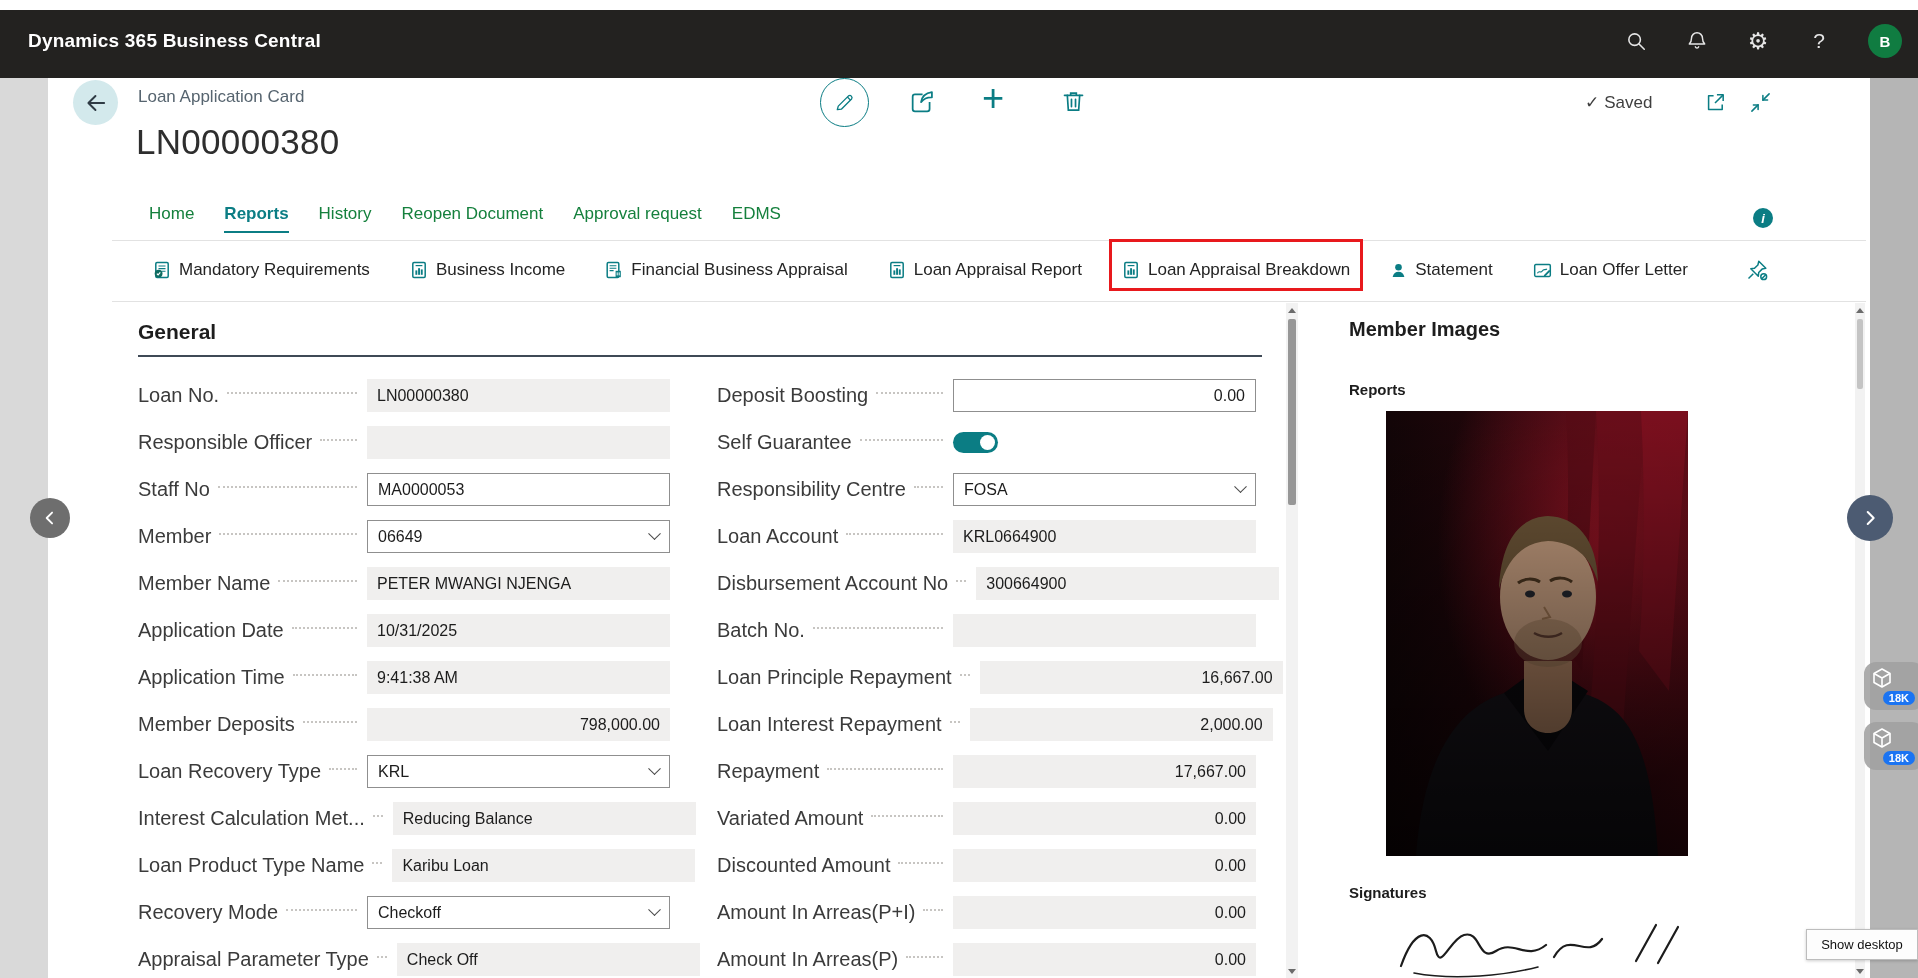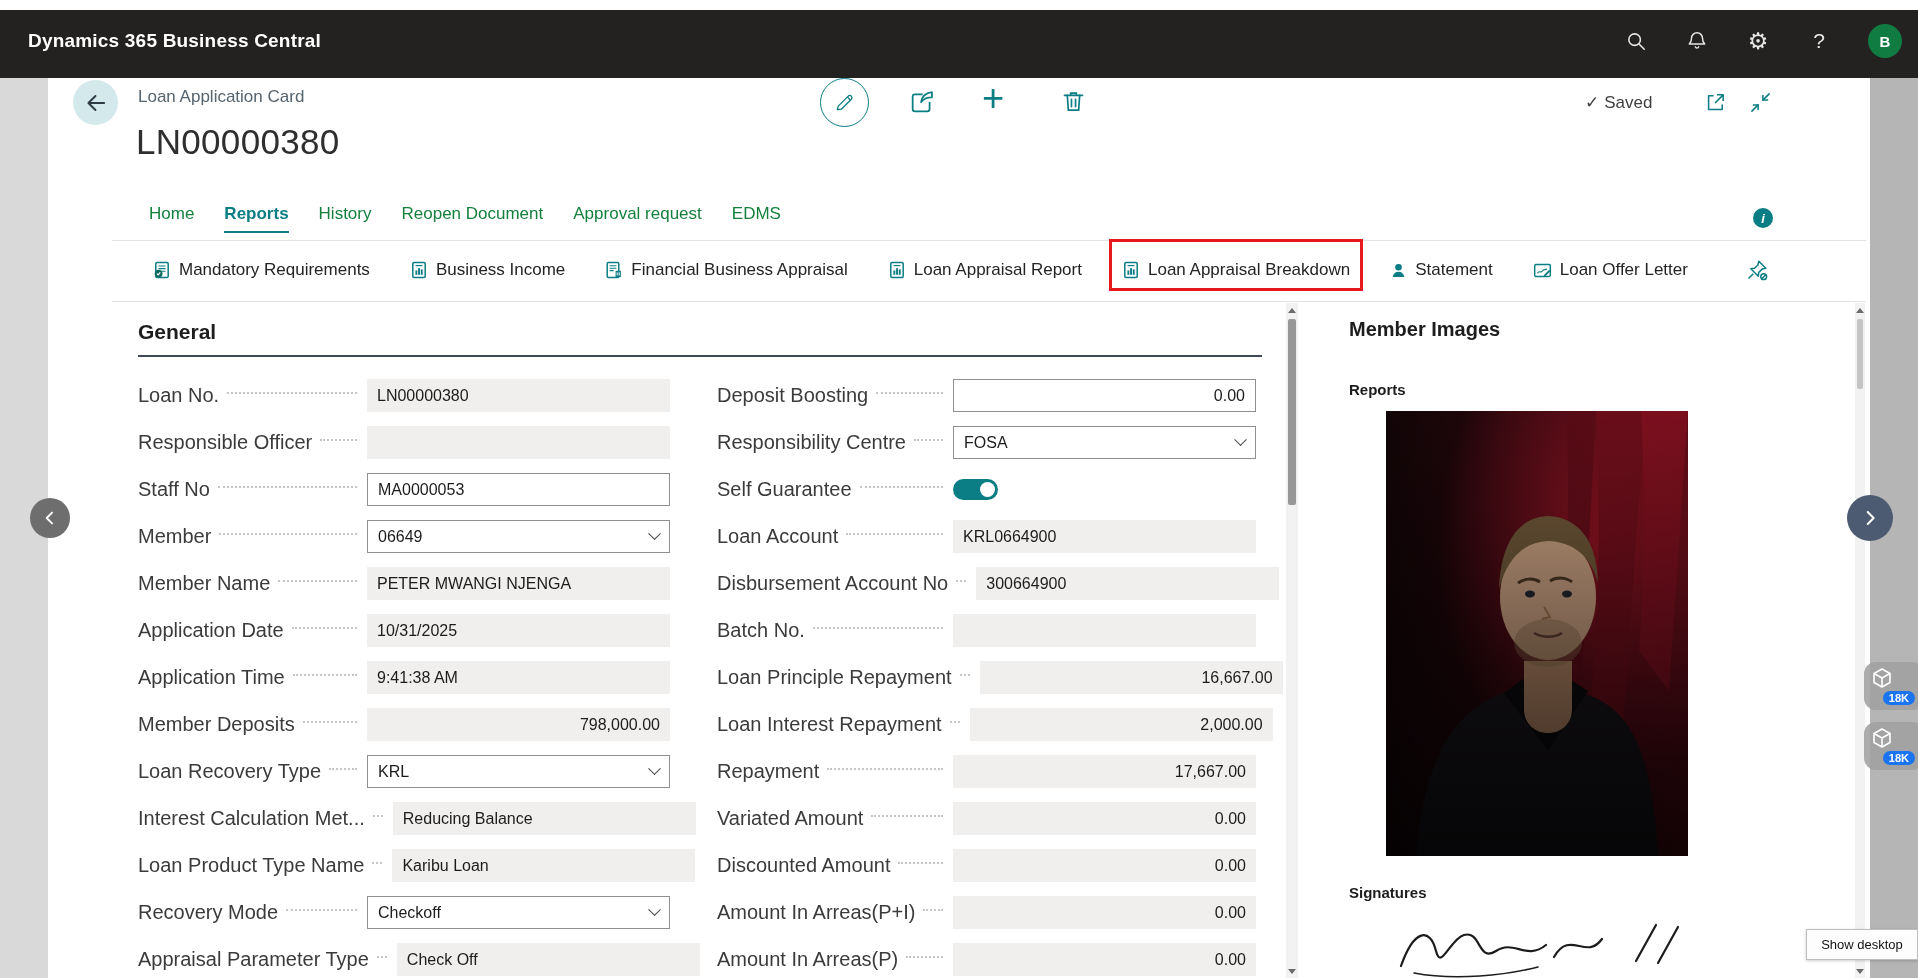--- a/index.html
+++ b/index.html
@@ -364,34 +364,34 @@
         <div class="fcontrol fbox ro">Check Off</div>
       </div>
     </div>
   <div class="col" id="col-right">
       <div class="frow">
         <span class="flabel">Deposit Boosting</span>
         <span class="leader"></span>
         <input class="fcontrol ed-input num-in" value="0.00" style="">
       </div>
       <div class="frow">
-        <span class="flabel">Responsibility Centre</span>
-        <span class="leader"></span>
-        <div class="fcontrol fbox ed">
-          <span>FOSA</span>
-          <span class="chev"></span>
-        </div>
-      </div>
-      <div class="frow">
         <span class="flabel">Self Guarantee</span>
         <span class="leader"></span>
         <div class="fcontrol" style="display: flex;">
           <span class="toggle">
             <span class="knob"></span>
           </span>
+        </div>
+      </div>
+      <div class="frow">
+        <span class="flabel">Responsibility Centre</span>
+        <span class="leader"></span>
+        <div class="fcontrol fbox ed">
+          <span>FOSA</span>
+          <span class="chev"></span>
         </div>
       </div>
       <div class="frow">
         <span class="flabel">Loan Account</span>
         <span class="leader"></span>
         <div class="fcontrol fbox ro">KRL0664900</div>
       </div>
       <div class="frow">
         <span class="flabel">Disbursement Account No</span>
         <span class="leader"></span>

